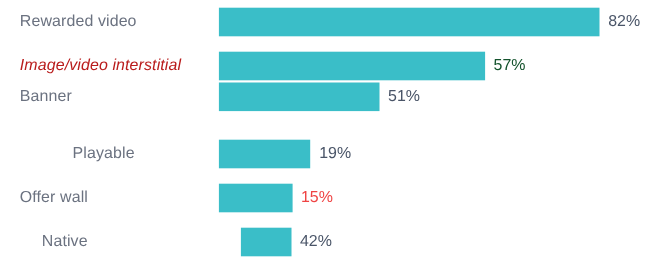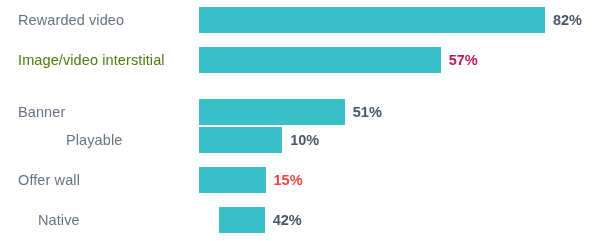--- a/index.html
+++ b/index.html
@@ -44,59 +44,59 @@
     display: flex;
     align-items: center;
   }
   .bar-fill {
     height: 26px;
     background: #3abec8;
   }
   .bar-value {
     margin-left: 8px;
     font-size: 14.5px;
-    font-weight: bold;
+    font-weight: normal;
     color: #4a5568;
     white-space: nowrap;
   }
 </style>
 </head>
 <body>
 
 <div id="chart-root" style="background: rgb(255, 255, 255);">
 
   <div class="bar-row" style="top:0px;">
     <span class="cat-label" style="color: rgb(107, 114, 128);">Rewarded video</span>
     <div class="bar-track">
       <div class="bar-fill" style="width: 345.94px; background: rgb(58, 190, 200);"></div>
       <span class="bar-value" style="color: rgb(74, 85, 104);">82%</span>
     </div>
   </div>
 
   <div class="bar-row" style="top:40px;">
-    <span class="cat-label" style="color: #4d7c0f;">Image/video interstitial</span>
+    <span class="cat-label" style="color: #b91c1c; font-style: italic;">Image/video interstitial</span>
     <div class="bar-track">
       <div class="bar-fill" style="width: 241.69px; background: rgb(58, 190, 200);"></div>
-      <span class="bar-value" style="color: #be185d;">57%</span>
+      <span class="bar-value" style="color: #14532d;">57%</span>
     </div>
   </div>
 
-  <div class="bar-row" style="top:92px;">
+  <div class="bar-row" style="top:68px;">
     <span class="cat-label" style="color: rgb(107, 114, 128);">Banner</span>
     <div class="bar-track">
       <div class="bar-fill" style="width: 145.78px; background: rgb(58, 190, 200);"></div>
       <span class="bar-value" style="color: rgb(74, 85, 104);">51%</span>
     </div>
   </div>
 
   <div class="bar-row" style="top:120px;">
     <span class="cat-label" style="color: rgb(107, 114, 128); margin-left: 48px;">Playable</span>
     <div class="bar-track">
       <div class="bar-fill" style="width: 83.23px; background: rgb(58, 190, 200);"></div>
-      <span class="bar-value" style="color: rgb(74, 85, 104);">10%</span>
+      <span class="bar-value" style="color: rgb(74, 85, 104);">19%</span>
     </div>
   </div>
 
   <div class="bar-row" style="top:160px;">
     <span class="cat-label" style="color: rgb(107, 114, 128);">Offer wall</span>
     <div class="bar-track">
       <div class="bar-fill" style="width: 66.55px; background: rgb(58, 190, 200);"></div>
       <span class="bar-value" style="color: #ef4444;">15%</span>
     </div>
   </div>

